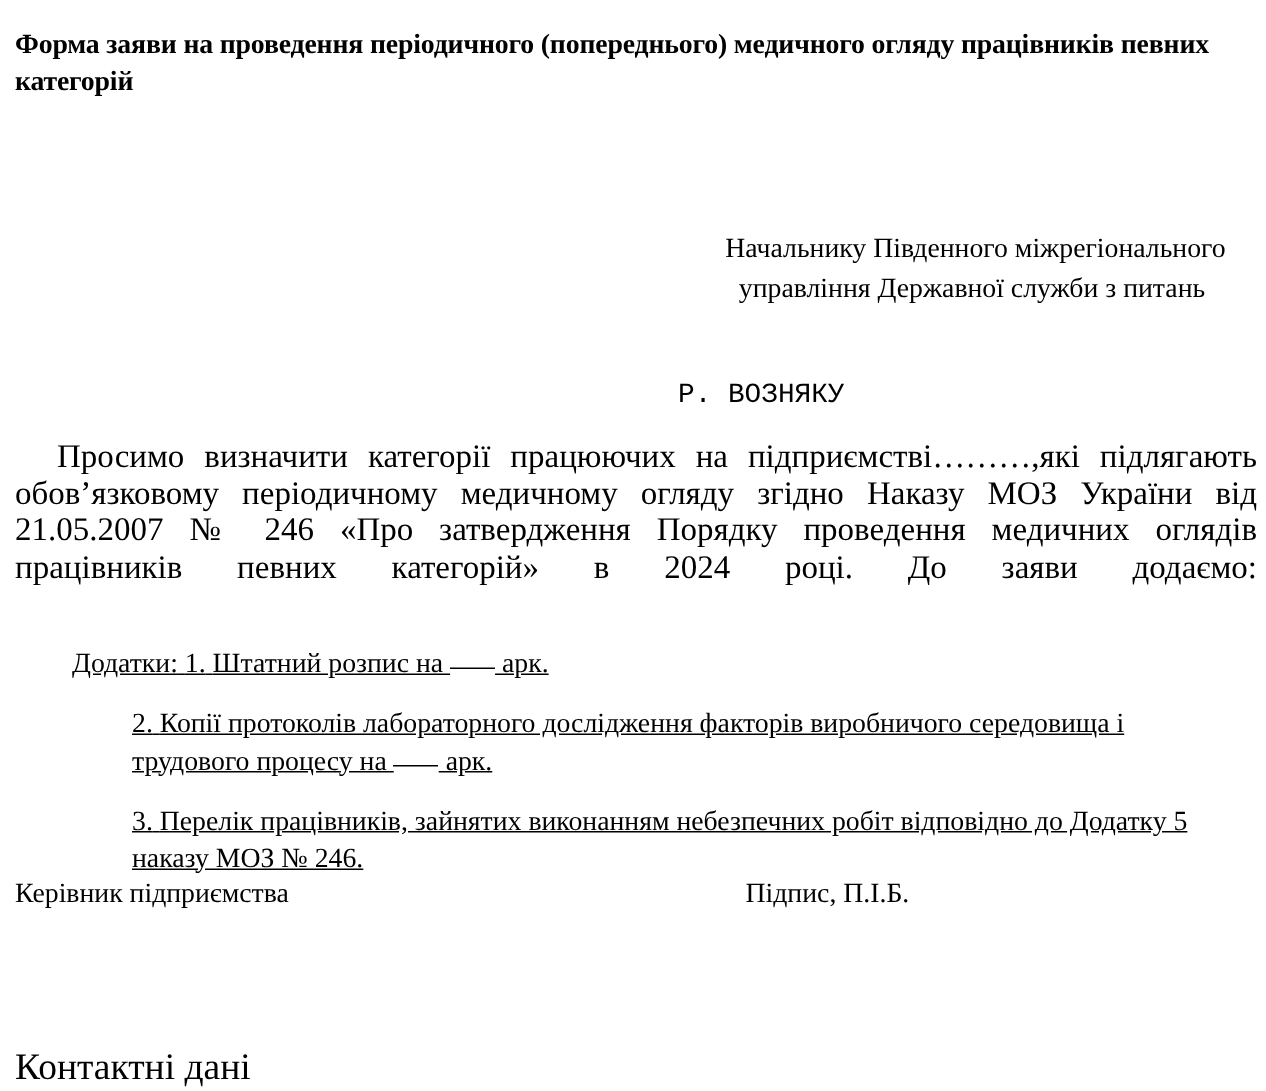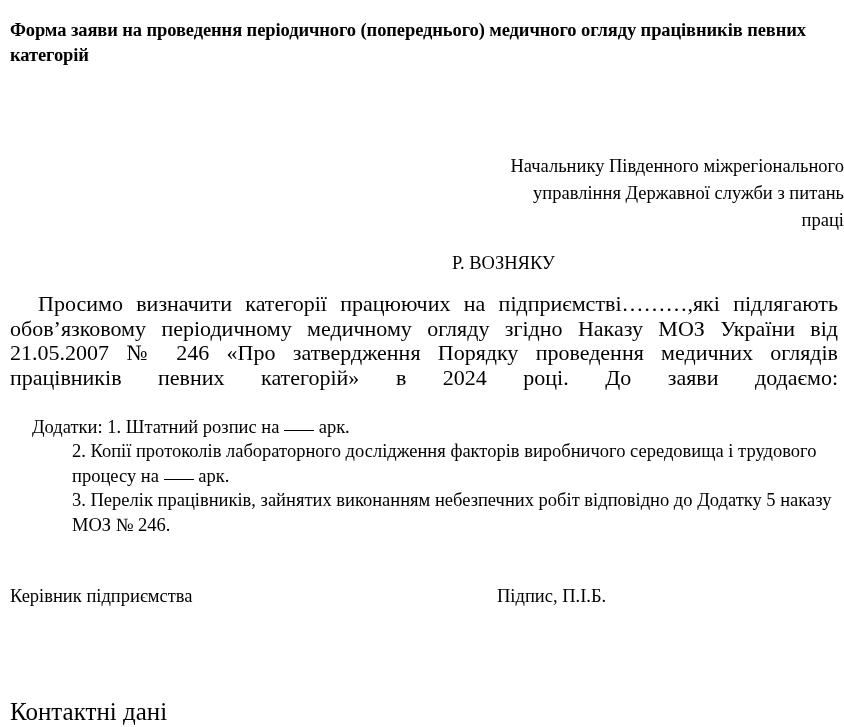--- a/index.html
+++ b/index.html
@@ -39,30 +39,31 @@
   }
 
   
   .addressee {
     position: absolute;
     left: 452px;
     top: 153px;
     width: 392px;
     font-size: 18.5px;
     line-height: 27px;
-    text-align: right;
+    text-align: center;
   }
   .addressee-line { display: block; white-space: pre; }
 
   .addressee-name {
     position: absolute;
     left: 452px;
     top: 250px;
     font-size: 18.5px;
     line-height: 27px;
+    font-family: Liberation Mono, monospace;
   }
 
   
   .body-block {
     position: absolute;
     left: 10px;
     top: 292px;
     width: 828px;
   }
 
@@ -81,23 +82,24 @@
   }
 
   .attach-list {
     margin: 0;
     padding: 0;
     list-style: none;
     font-size: 18.5px;
     line-height: 24.5px;
   }
   .attach-line {
-    margin: 0;
+    margin: 16px;
     padding: 0;
     white-space: normal;
+    text-decoration: underline;
   }
   .attach-lead { padding-left: 22px; }
   .attach-indent { padding-left: 62px; }
 
   .blank {
     display: inline-block;
     border-bottom: 1.6px solid #000;
     vertical-align: baseline;
     position: relative;
     top: -2px;
@@ -138,21 +140,20 @@
 </head>
 <body>
 
 <div class="page">
 
   <h1 class="doc-title">Форма заяви на проведення періодичного (попереднього) медичного огляду працівників певних категорій</h1>
 
   <div class="addressee">
     <span class="addressee-line"> Начальнику Південного міжрегіонального</span>
     <span class="addressee-line">управління Державної служби з питань</span>
-    <span class="addressee-line">праці</span>
   </div>
 
   <div class="addressee-name">Р. ВОЗНЯКУ</div>
 
   <div class="body-block">
 
     <p class="body-para">Просимо визначити категорії працюючих на підприємстві………,які підлягають обов’язковому періодичному медичному огляду згідно Наказу МОЗ України  від 21.05.2007 № 246  «Про затвердження  Порядку проведення медичних оглядів працівників певних категорій» в 2024 році. До заяви додаємо:</p>
 
     <div class="attach-list">
 

